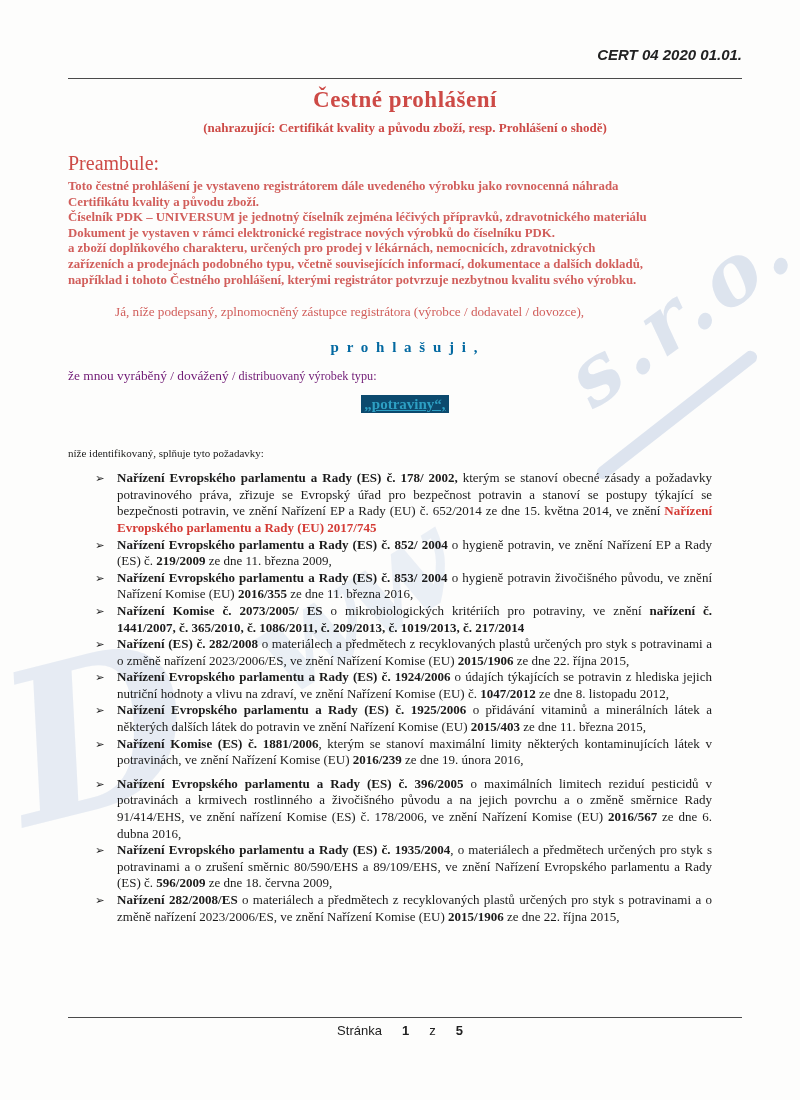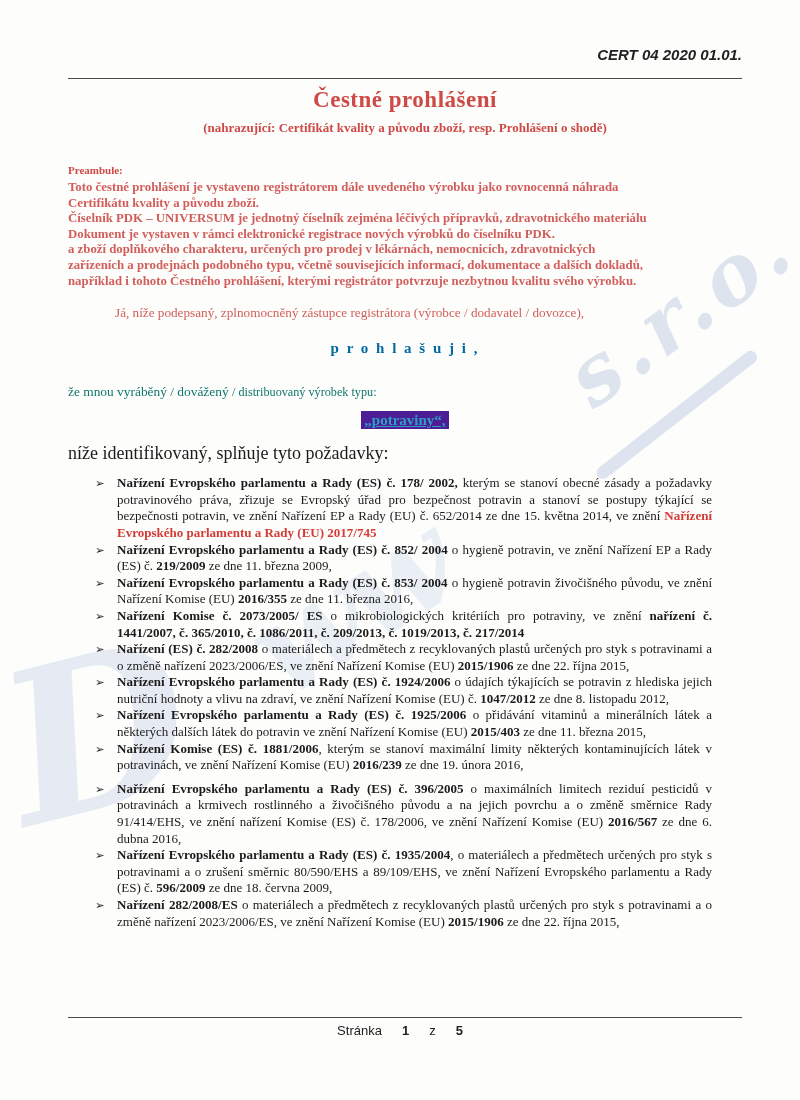--- a/index.html
+++ b/index.html
@@ -21,33 +21,33 @@
       transform:rotate(-32deg);letter-spacing:-8px;}
   
   .doc-code{text-align:right;font-family:"Liberation Sans",sans-serif;
       font-style:italic;font-weight:600;font-size:15px;color:#222;margin-top:6px;}
   .rule{border-top:1.4px solid #4a4a4a;height:0;}
   .top-rule{margin-top:15px;}
   .title{margin:8px 0 7px 0;text-align:center;font-size:23px;font-weight:bold;
       color:#cd4a46;letter-spacing:.5px;}
   .subtitle{margin-top:2px;text-align:center;font-size:13px;font-weight:bold;color:#cd4a46;}
   
-  .preamble-heading{margin-top:28px;font-size:11px;font-weight:bold;color:#cd4a46;}
+  .preamble-heading{margin-top:16px;font-size:20px;font-weight:normal;color:#cd4a46;}
   .preamble-lines{margin-top:4px;font-size:12.8px;font-weight:bold;color:#d15e5b;line-height:15.6px;}
   
   .intro{margin-top:16px;text-indent:47px;font-size:13.2px;color:#d15e5b;}
   .verb{margin-top:19px;text-align:center;font-size:15px;font-weight:bold;
       color:#0369a1;letter-spacing:2px;}
-  .product-line{margin-top:25px;color:#0f766e;}
+  .product-line{margin-top:10px;color:#701a75;}
   .pp1{font-size:13.4px;}
   .pp2{font-size:12.2px;}
   .product-wrap{margin-top:11px;text-align:center;}
-  .product{background:#4c1d95;color:#2d9fc3;font-weight:bold;font-size:15px;
+  .product{background:#0c4a6e;color:#2d9fc3;font-weight:bold;font-size:15px;
       text-decoration:underline;padding:1px 3px;}
-  .after-line{margin-top:14px;font-size:18px;color:#1b1b1b;}
+  .after-line{margin-top:34px;font-size:11px;color:#1b1b1b;}
   
   .requirements{list-style:none;margin:11px 30px 0 27px;padding:0;}
   .requirements li{position:relative;padding-left:22px;font-size:13px;
       line-height:16.6px;text-align:justify;}
   .marker{position:absolute;left:0;top:0;font-family:"DejaVu Sans",sans-serif;
       font-size:11.5px;color:#222;}
   .seg-b{font-weight:bold;}
   .seg-n{font-weight:normal;}
   .seg-rb{font-weight:bold;color:#d43b35;}
   

